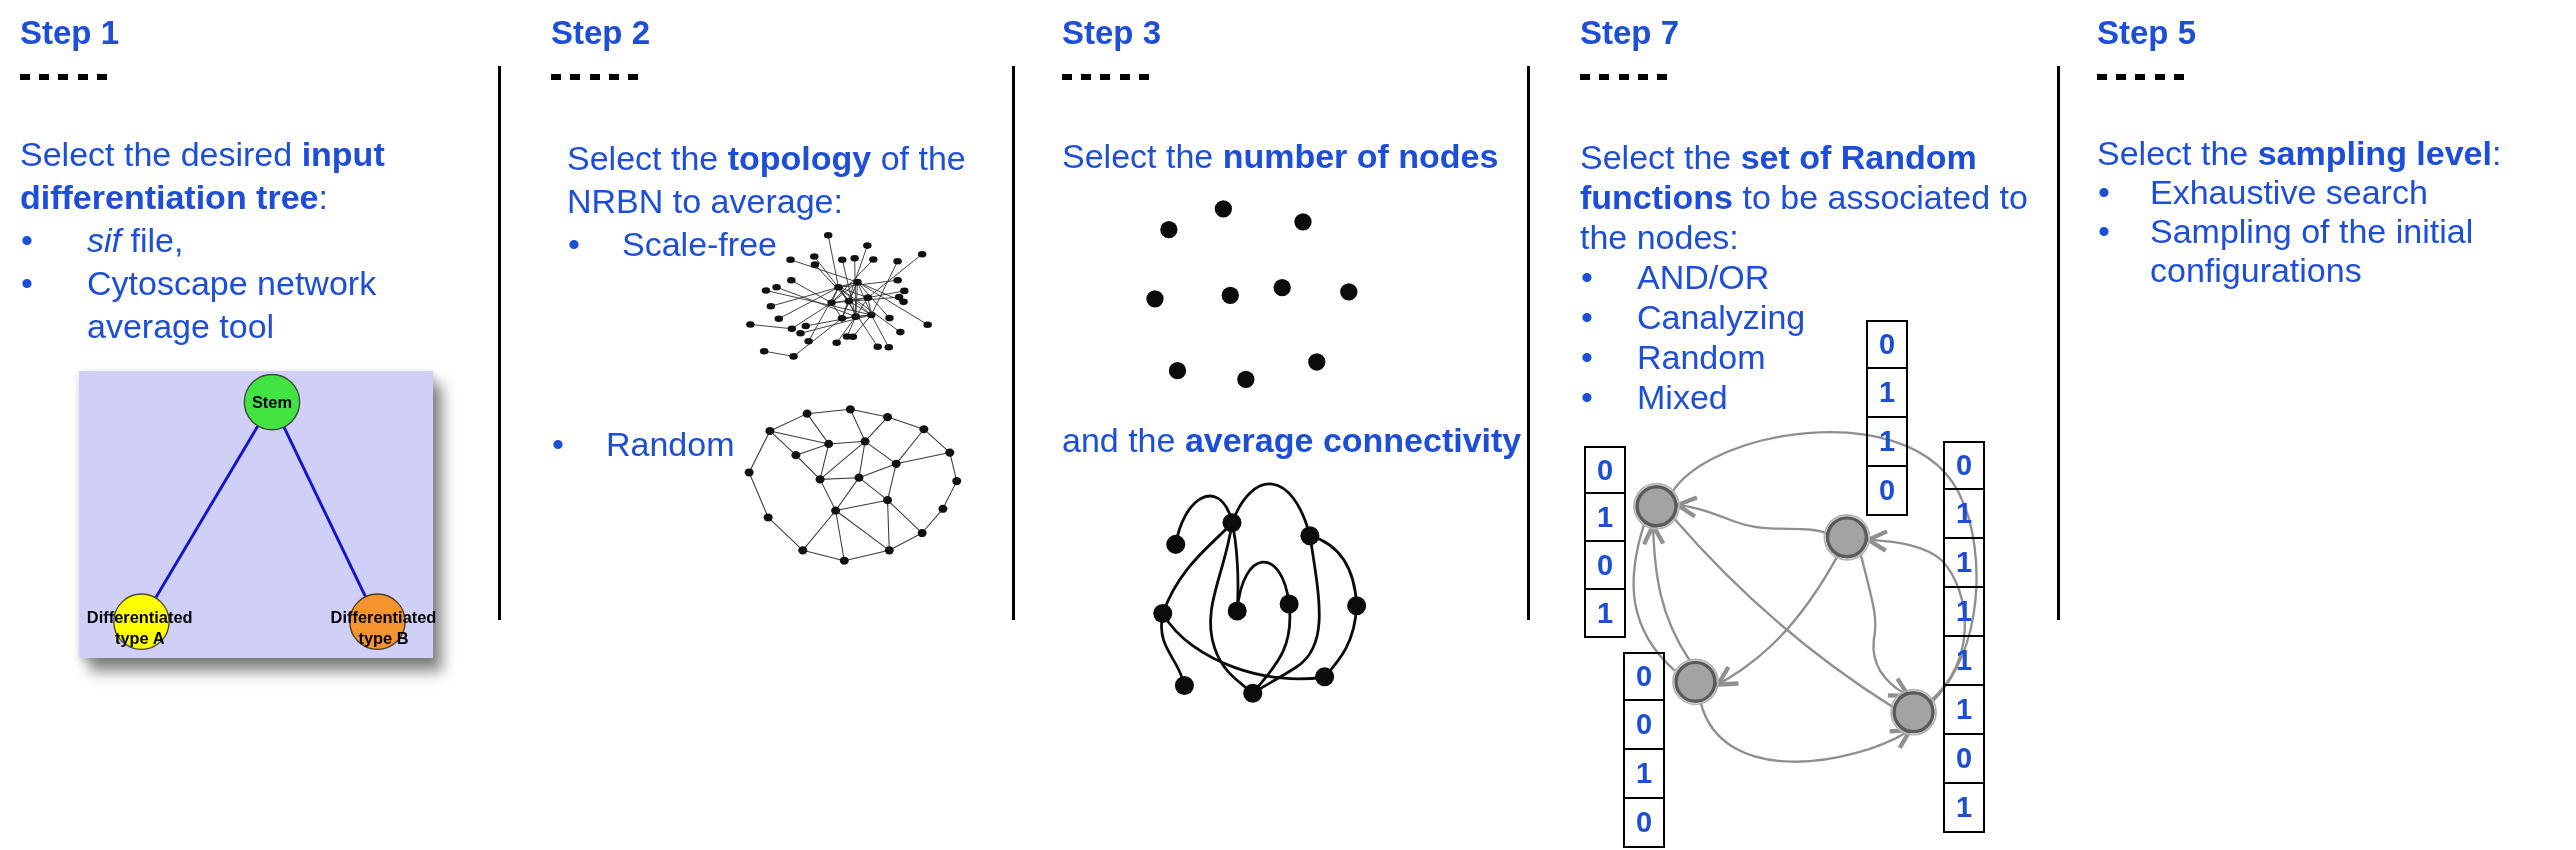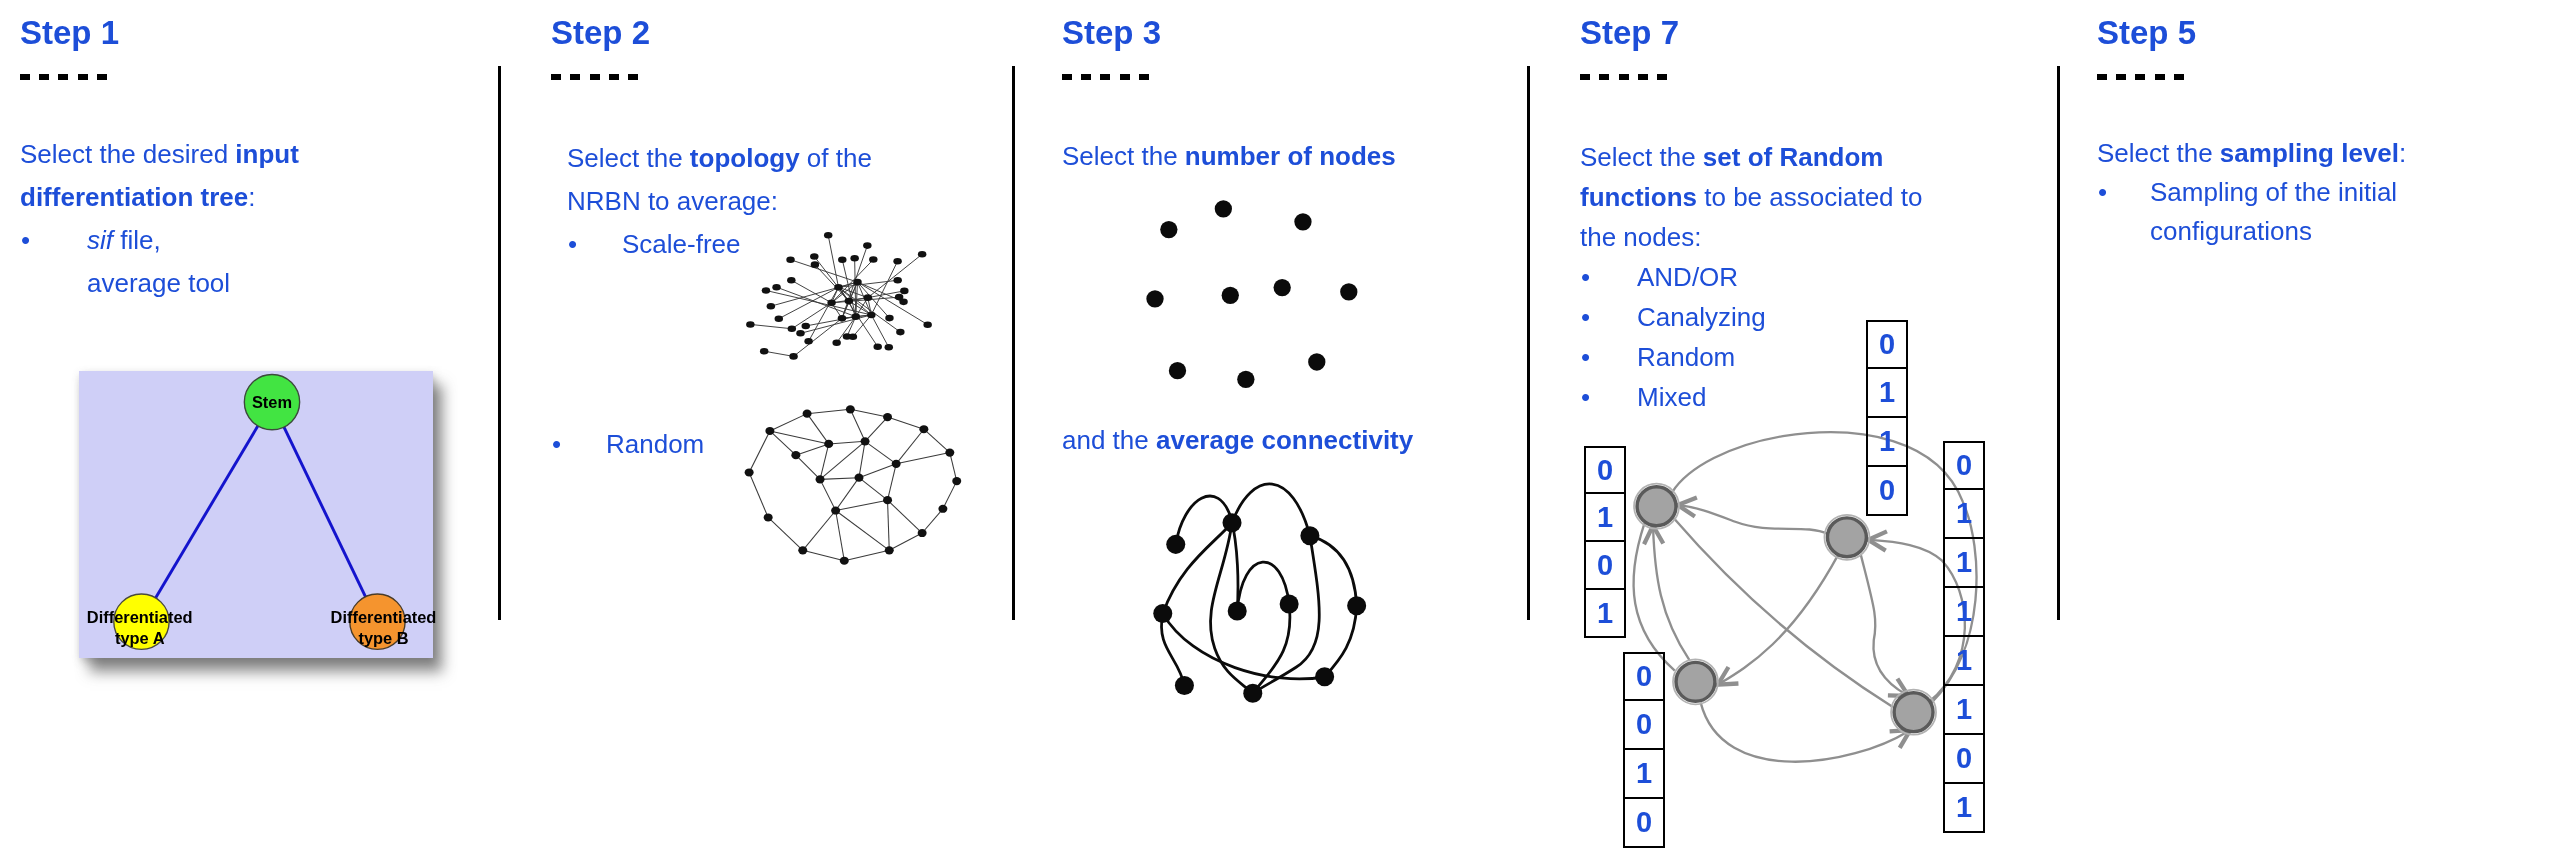--- a/index.html
+++ b/index.html
@@ -1,19 +1,19 @@
 <!DOCTYPE html>
 <html style="font-size:14px"><head><meta charset="utf-8">
 <style>
 html,body{margin:0;padding:0;background:#fff;}
 #slide{position:relative;width:2576px;height:851px;background:#fff;overflow:hidden;
  font-family:"Liberation Sans",sans-serif;color:#1d4ed8;}
 .hd{position:absolute;font-size:33px;font-weight:bold;line-height:33px;white-space:nowrap;}
 .dash{position:absolute;width:9.5px;height:6px;background:#000;}
-.body{position:absolute;font-size:26px;line-height:43px;white-space:nowrap;}
+.body{position:absolute;font-size:34px;line-height:43px;white-space:nowrap;}
 .body div{height:43px;}
 b{font-weight:bold;}
 .bl{position:relative;padding-left:67px;}
 .bl::before{content:"\2022";position:absolute;left:0.9px;}
 .cont{padding-left:67px;}
 .vline{position:absolute;top:66px;width:3px;height:554px;background:#000;}
 .cell{box-sizing:border-box;border:2.6px solid #000;border-top:none;display:flex;align-items:center;justify-content:center;
  font-size:29px;font-weight:bold;}
 .tbl{position:absolute;}
 .tbl .cell:first-child{border-top:2.6px solid #000;}
@@ -29,20 +29,21 @@
 <div class="hd" style="left:20px;top:16px">Step 1</div>
 <div class="dash" style="left:20px;top:74px"></div>
 <div class="dash" style="left:39px;top:74px"></div>
 <div class="dash" style="left:58px;top:74px"></div>
 <div class="dash" style="left:78px;top:74px"></div>
 <div class="dash" style="left:97px;top:74px"></div>
 <div class="body" style="left:20px;top:133px">
 <div>Select the desired <b>input</b></div>
 <div><b>differentiation tree</b>:</div>
 <div class="bl"><i>sif</i> file,</div>
+<div class="bl">Cytoscape network</div>
 <div class="cont">average tool</div>
 </div>
 
 <div style="position:absolute;left:79px;top:371px;width:354px;height:287px;background:#cfcff7;
  box-shadow:10.4px 14px 13px rgba(75,75,75,0.62), 1.7px 3.5px 8.7px rgba(110,110,110,0.45);"></div>
 <svg style="position:absolute;left:79px;top:371px;overflow:visible" width="354" height="287" viewBox="0 0 409 332">
  <line x1="223" y1="36" x2="72" y2="290" stroke="#1414cd" stroke-width="3.4"></line>
  <line x1="223" y1="36" x2="345" y2="290" stroke="#1414cd" stroke-width="3.4"></line>
  <circle cx="223" cy="36" r="32" fill="#42e442" stroke="#3c4a3c" stroke-width="1.6"></circle>
  <circle cx="72" cy="290" r="32" fill="#ffff00" stroke="#4a4a3c" stroke-width="1.6"></circle>
@@ -357,17 +358,18 @@
     </div>
 
 <div class="hd" style="left:2097px;top:16px">Step 5</div>
 <div class="dash" style="left:2097px;top:74px"></div>
 <div class="dash" style="left:2116px;top:74px"></div>
 <div class="dash" style="left:2135px;top:74px"></div>
 <div class="dash" style="left:2155px;top:74px"></div>
 <div class="dash" style="left:2174px;top:74px"></div>
 <div class="body" style="left:2097px;top:134px;line-height:39px">
 <div style="height:39px">Select the <b>sampling level</b>:</div>
+<div class="bl" style="height:39px;padding-left:53px">Exhaustive search</div>
 <div class="bl" style="height:39px;padding-left:53px">Sampling of the initial</div>
 <div class="cont" style="height:39px;padding-left:53px">configurations</div>
 </div>
 
 </div>
 
 </body></html>

